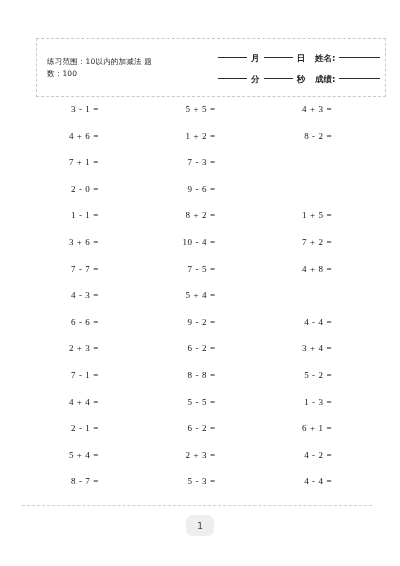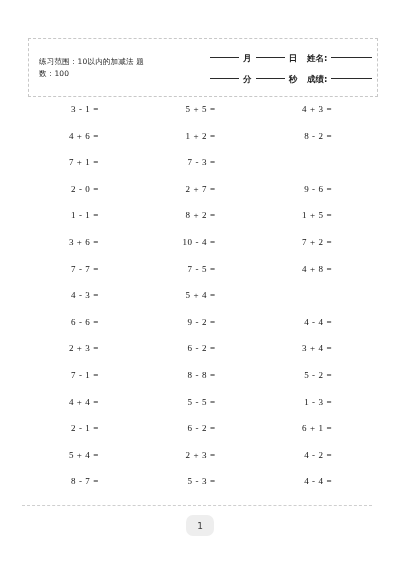--- a/index.html
+++ b/index.html
@@ -21,21 +21,21 @@
     position: absolute;
     left: 0; top: 0;
     width: 400px;
     height: 566px;
     background: #fff;
   }
 
   
   .header-box {
     position: absolute;
-    left: 28px;
+    left: 36px;
     top: 38px;
     width: 350px;
     height: 59px;
     border: 1px dashed #c8c8c8;
     box-sizing: border-box;
   }
 
   .header-left {
     position: absolute;
     left: 10px;
@@ -174,21 +174,20 @@
         <div class="pcell"><span class="pcell-inner">4 + 6 =</span></div>
         <div class="pcell"><span class="pcell-inner">1 + 2 =</span></div>
         <div class="pcell"><span class="pcell-inner">8 - 2 =</span></div>
       </div>
       <div class="prow">
         <div class="pcell"><span class="pcell-inner">7 + 1 =</span></div>
         <div class="pcell"><span class="pcell-inner">7 - 3 =</span></div>
       </div>
       <div class="prow">
         <div class="pcell"><span class="pcell-inner">2 - 0 =</span></div>
-        <div class="pcell"><span class="pcell-inner">2 + 7 =</span></div>
         <div class="pcell"><span class="pcell-inner">9 - 6 =</span></div>
       </div>
       <div class="prow">
         <div class="pcell"><span class="pcell-inner">1 - 1 =</span></div>
         <div class="pcell"><span class="pcell-inner">8 + 2 =</span></div>
         <div class="pcell"><span class="pcell-inner">1 + 5 =</span></div>
       </div>
       <div class="prow">
         <div class="pcell"><span class="pcell-inner">3 + 6 =</span></div>
         <div class="pcell"><span class="pcell-inner">10 - 4 =</span></div>

